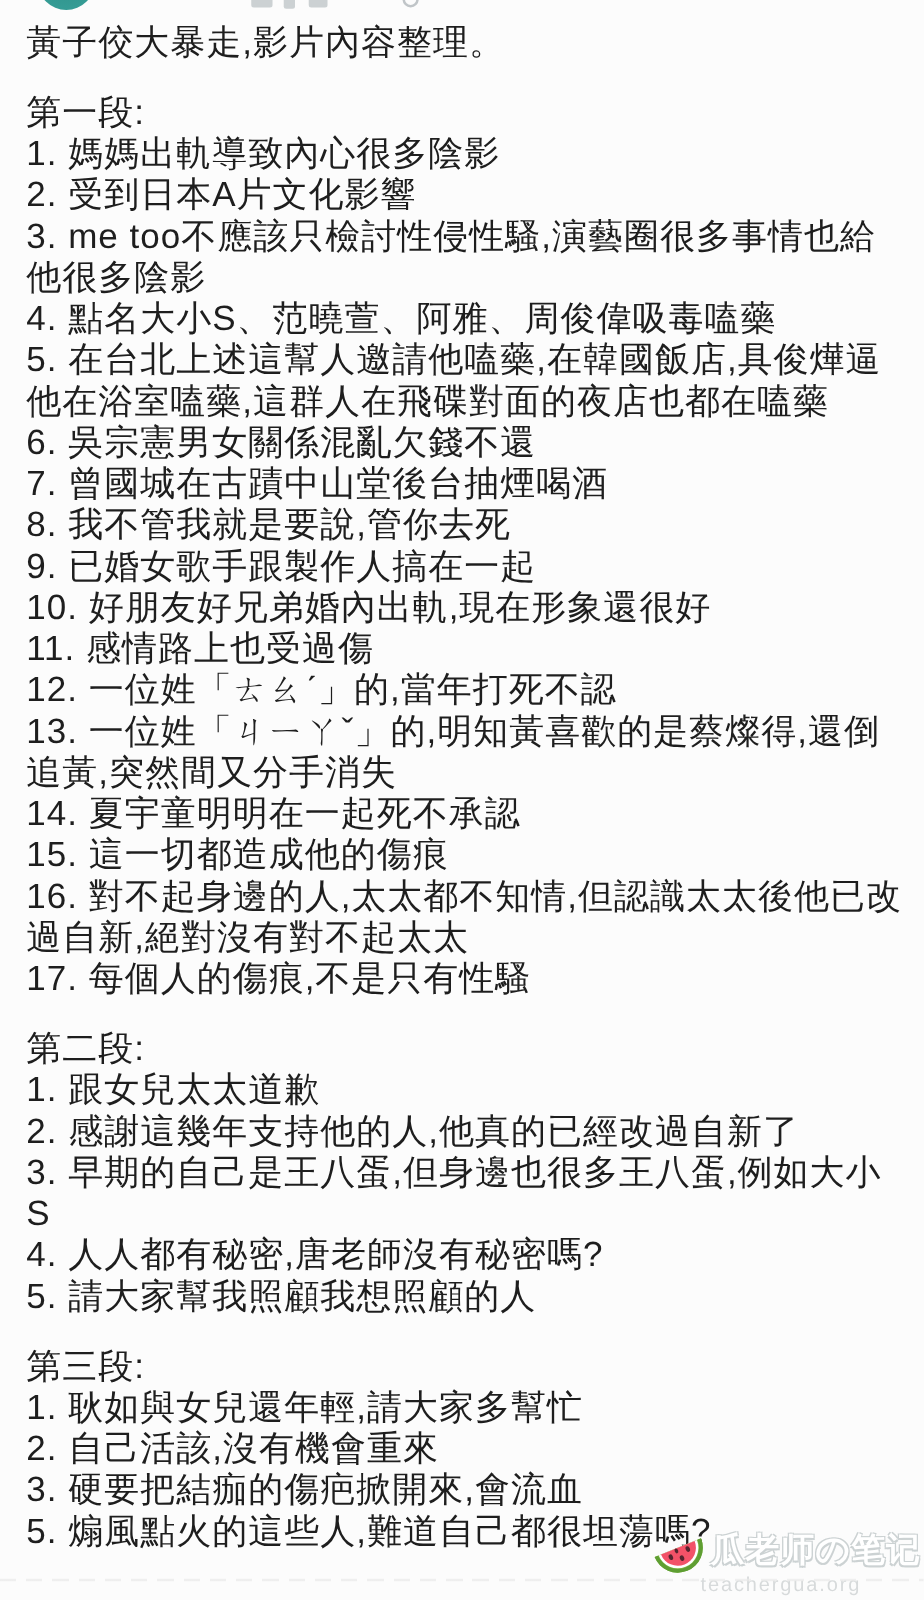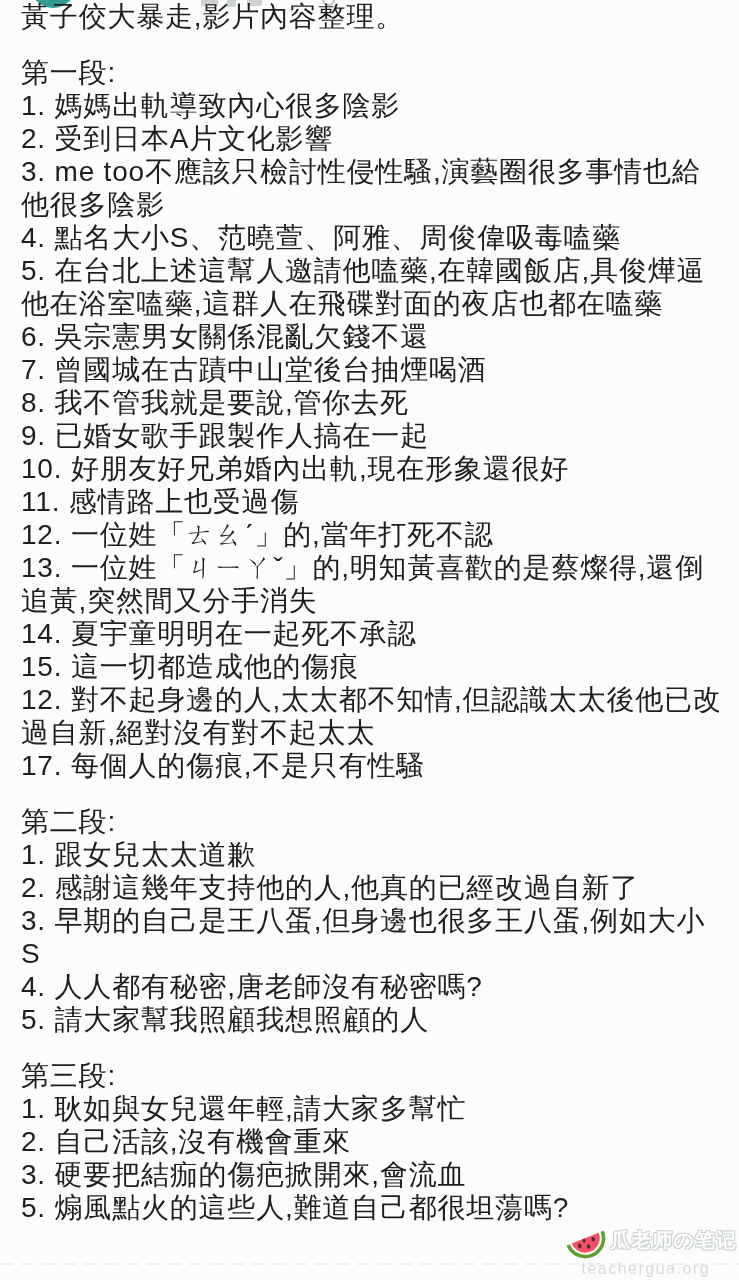--- a/index.html
+++ b/index.html
@@ -22,34 +22,34 @@
   .nr1 { left: 201px; width: 17px; }
   .nr2 { left: 227px; width: 9px; height: 7px; }
   .nr3 { left: 247px; width: 15px; }
   .globe-partial {
     position: absolute; left: 322px; top: -7px;
     width: 13px; height: 13px; border-radius: 50%;
     border: 2px solid #b9bfc2; box-sizing: border-box; opacity: .9;
   }
   
   .post-text {
-    position: absolute; left: 21px; top: 0; width: 702px;
+    position: absolute; left: 21px; top: 17px; width: 702px;
     font-size: 28px; line-height: 33px; letter-spacing: 0.8px;
     color: #1e1e1e;
     word-break: break-all;
   }
   .post-title { margin: 0; }
   .section { margin-top: 23px; }
   .sec-heading, .item { margin: 0; }
   
   .watermark { position: absolute; right: 2px; bottom: 2px; text-align: center; }
   .wm-row { display: flex; align-items: center; justify-content: flex-end; height: 44px; }
   .wm-melon { display: block; margin-right: 2px; }
   .wm-text {
-    font-size: 20px; font-weight: bold; letter-spacing: 1px;
+    font-size: 27px; font-weight: bold; letter-spacing: 1px;
     color: #ffffff;
     text-shadow: -1px -1px 0 #ccd2d3, 1px -1px 0 #ccd2d3, -1px 1px 0 #ccd2d3, 1px 1px 0 #ccd2d3;
     white-space: nowrap;
   }
   .wm-url {
     margin-top: -2px; padding-right: 8px;
     font-size: 16px; letter-spacing: 1.5px;
     color: #d7dadb;
     text-shadow: 0 0 1px #ffffff;
   }
@@ -84,21 +84,21 @@
         <div class="item">6. 吳宗憲男女關係混亂欠錢不還</div>
         <div class="item">7. 曾國城在古蹟中山堂後台抽煙喝酒</div>
         <div class="item">8. 我不管我就是要說,管你去死</div>
         <div class="item">9. 已婚女歌手跟製作人搞在一起</div>
         <div class="item">10. 好朋友好兄弟婚內出軌,現在形象還很好</div>
         <div class="item">11. 感情路上也受過傷</div>
         <div class="item">12. 一位姓「ㄊㄠˊ」的,當年打死不認</div>
         <div class="item">13. 一位姓「ㄐㄧㄚˇ」的,明知黃喜歡的是蔡燦得,還倒追黃,突然間又分手消失</div>
         <div class="item">14. 夏宇童明明在一起死不承認</div>
         <div class="item">15. 這一切都造成他的傷痕</div>
-        <div class="item">12. 對不起身邊的人,太太都不知情,但認識太太後他已改過自新,絕對沒有對不起太太</div>
+        <div class="item">16. 對不起身邊的人,太太都不知情,但認識太太後他已改過自新,絕對沒有對不起太太</div>
         <div class="item">17. 每個人的傷痕,不是只有性騷</div>
       </div>
       <div class="section">
         <div class="sec-heading">第二段:</div>
         <div class="item">1. 跟女兒太太道歉</div>
         <div class="item">2. 感謝這幾年支持他的人,他真的已經改過自新了</div>
         <div class="item">3. 早期的自己是王八蛋,但身邊也很多王八蛋,例如大小S</div>
         <div class="item">4. 人人都有秘密,唐老師沒有秘密嗎?</div>
         <div class="item">5. 請大家幫我照顧我想照顧的人</div>
       </div>

